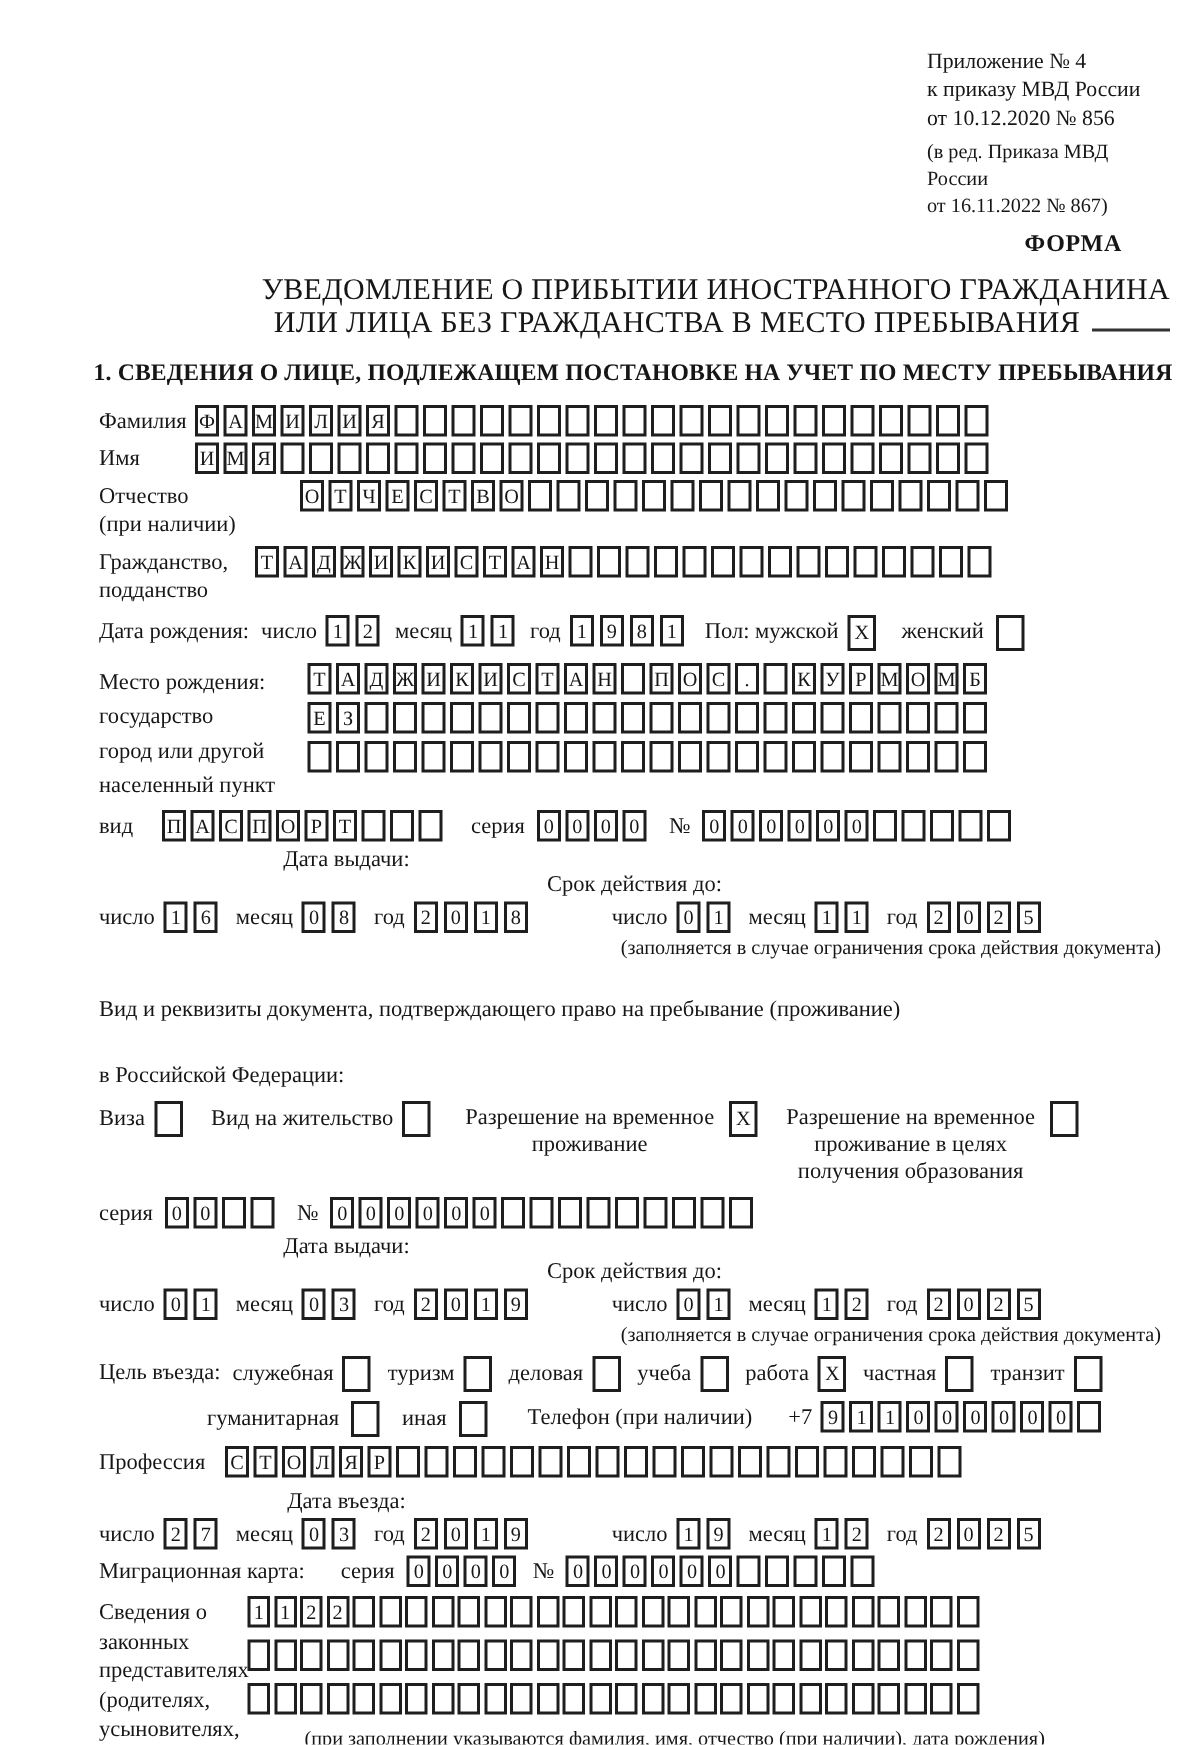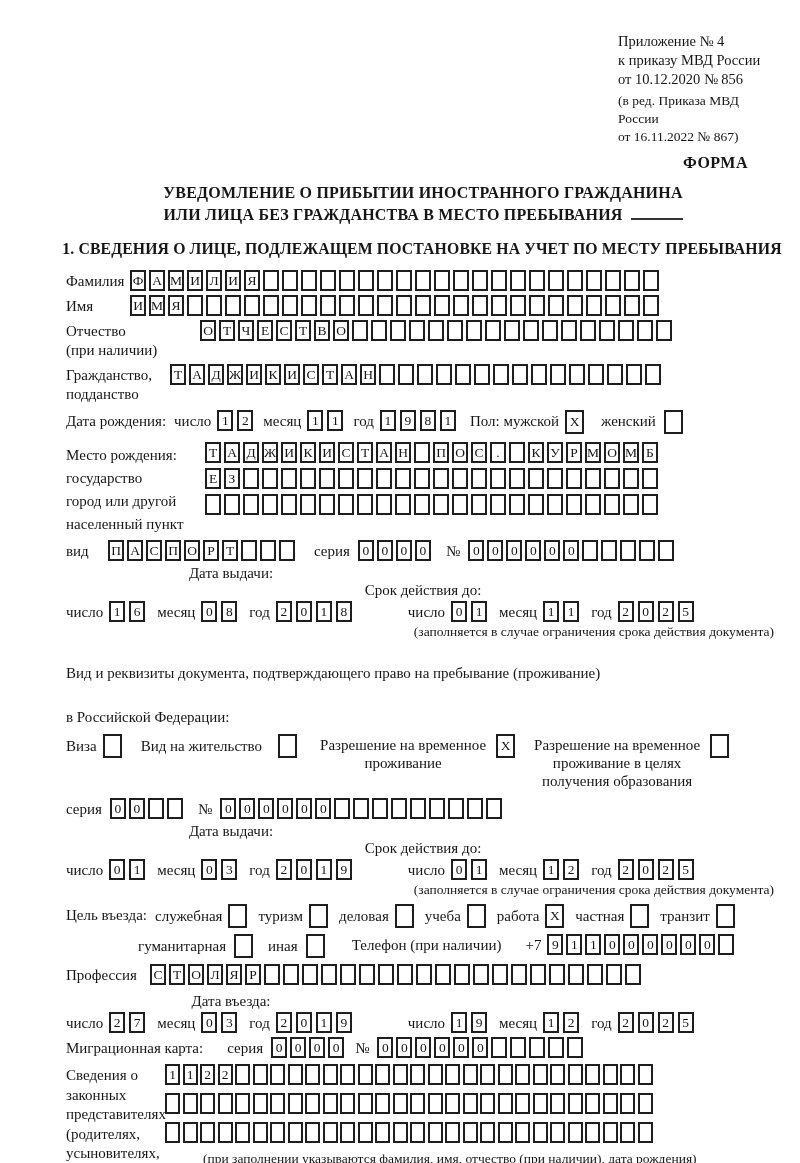--- a/index.html
+++ b/index.html
@@ -11,21 +11,21 @@
     font-size: 15px;
   }
   .page { width: 800px; height: 1163px; padding: 32px 20px 10px 66px; overflow: hidden; }
 
   
   .hdr { margin-left: 552px; line-height: 19px; font-size: 14.5px; }
   .hdr .rev { font-size: 13.5px; margin-top: 3px; line-height: 18px; }
   .forma { text-align: right; padding-right: 32px; font-weight: bold; font-size: 16px; margin-top: 8px; letter-spacing: .5px; }
 
   
-  .title { text-align: center; font-weight: bold; font-size: 16px; margin-top: 10px; line-height: 22px; letter-spacing: .2px; }
+  .title { text-align: right; font-weight: normal; font-size: 20px; margin-top: 10px; line-height: 22px; letter-spacing: .2px; }
   .title .uline { display: inline-block; width: 52px; border-bottom: 2.5px solid #333; height: 14px; margin-left: 8px; }
   .sect { text-align: center; font-weight: bold; font-size: 15.8px; margin-top: 14px; margin-left: -24px; width: 760px; letter-spacing: .1px; }
 
   .form { margin-top: 12px; }
   .row { display: flex; align-items: flex-start; margin-bottom: 4px; white-space: nowrap; }
   .row .lb { padding-top: 3px; flex: none; }
   .cells { display: inline-flex; flex: none; }
   .cell {
     display: inline-flex; align-items: center; justify-content: center;
     width: 16px; height: 21px; border: 2px solid #1e1e1e; margin-right: 3px;
@@ -51,21 +51,21 @@
   .noter { text-align: right; font-size: 13.5px; padding-right: 6px; margin: 1px 0 4px 0; }
   .intro { line-height: 21px; margin-bottom: 2px; margin-top: 23px; }
 
   .optrow { display: flex; align-items: flex-start; }
   .opt { display: flex; align-items: flex-start; flex: none; }
   .opt .lb { padding-top: 4px; }
   .optlines { text-align: center; line-height: 18px; padding-top: 2px; flex: none; }
   .ml6 { margin-left: 6px; } .ml8 { margin-left: 8px; } .ml10 { margin-left: 10px; }
   .ml12 { margin-left: 12px; } .ml14 { margin-left: 14px; } .ml16 { margin-left: 16px; }
   .ml20 { margin-left: 20px; } .ml24 { margin-left: 24px; }
-  .mr6 { margin-right: 6px; } .mr8 { margin-right: 8px; } .mr10 { margin-right: 10px; }
+  .mr6 { margin-right: 6px; } .mr8 { margin-right: 8px; } .mr10 { }
   .rep-note { font-size: 13.5px; margin-top: 4px; margin-left: 38px; white-space: nowrap; }
   .mb6 { margin-bottom: 6px; } .mb8 { margin-bottom: 8px; }
 </style>
 </head>
 <body>
 
 <div class="page">
 
   <div class="hdr">
     <div>Приложение № 4</div>

